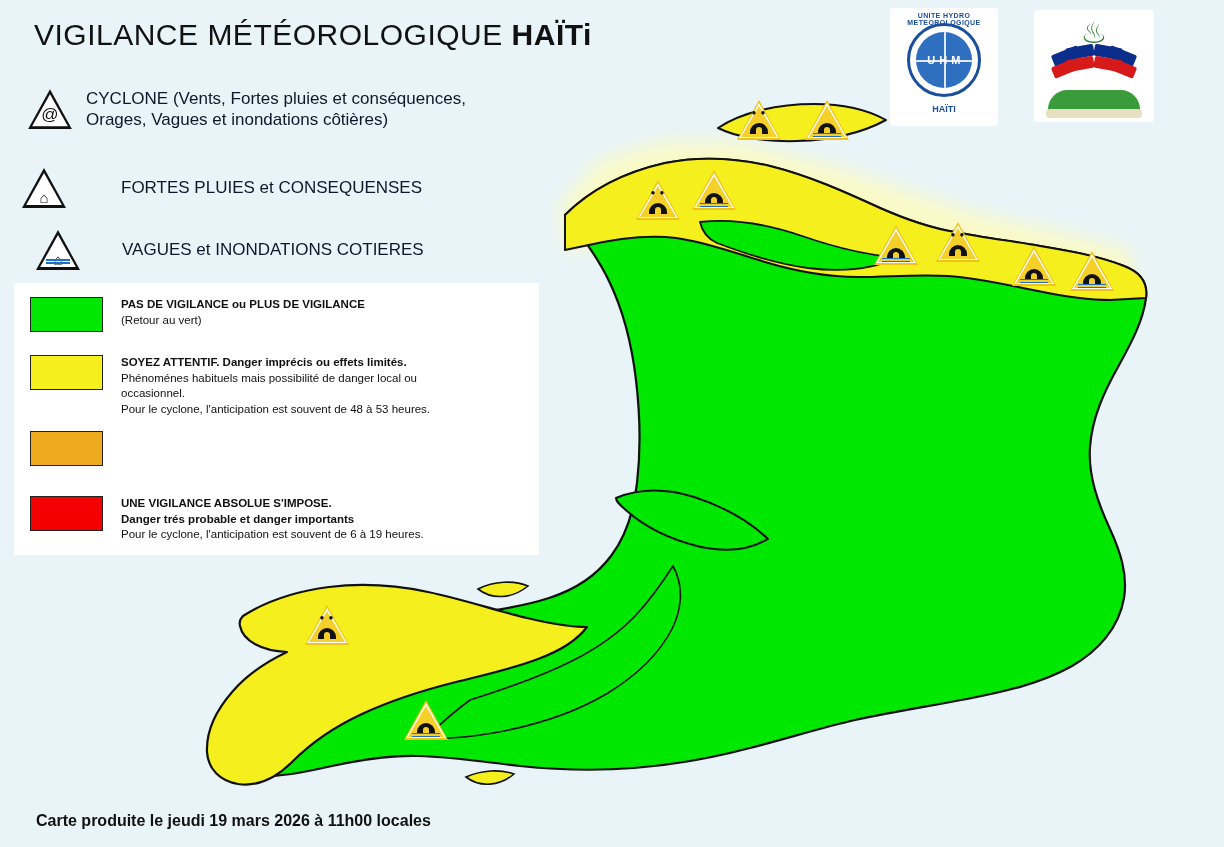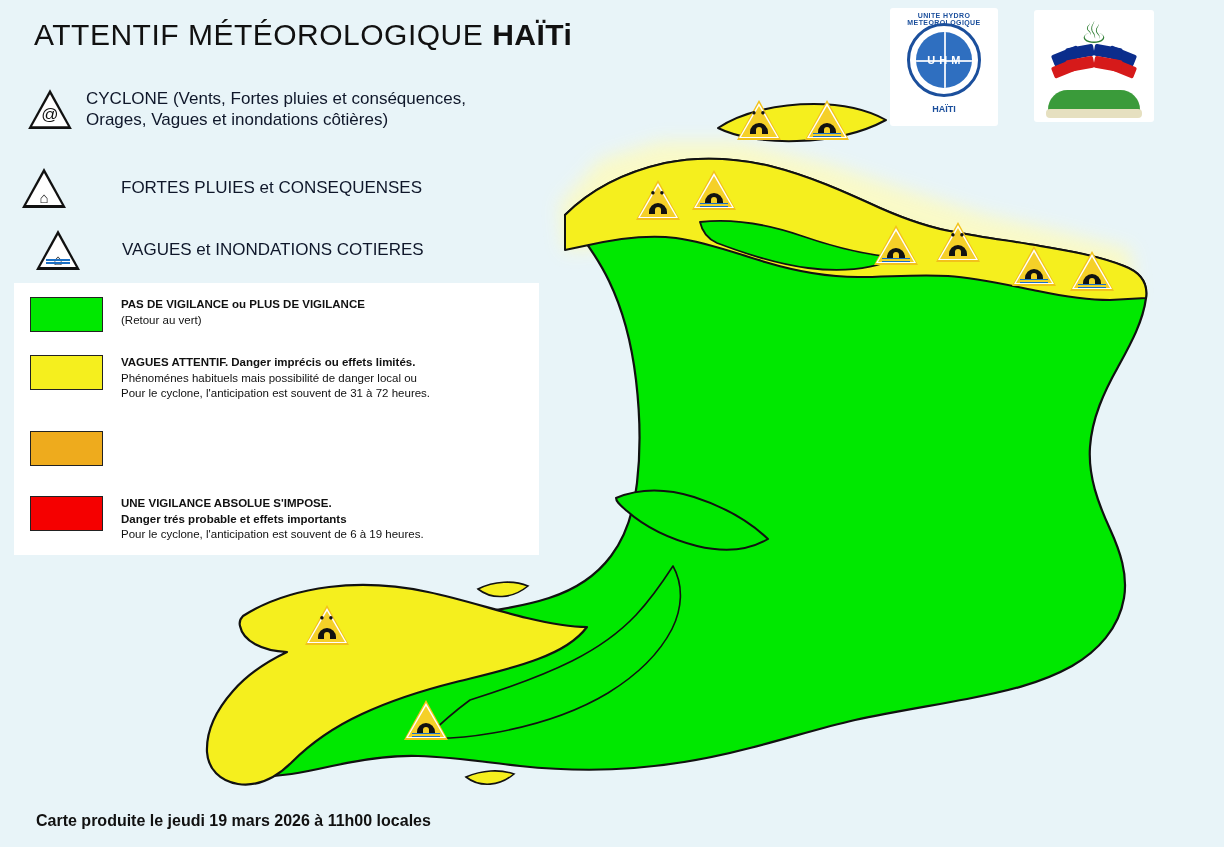--- a/index.html
+++ b/index.html
@@ -543,21 +543,21 @@
     <div class="frame"></div>
     <div class="fill"></div>
     <div class="house"></div>
     <div class="sea">
         <i style="top:0"></i>
         <i style="top:3px"></i>
       </div>
   </div>
 
   <div id="title">
-    <span>ATTENTIF MÉTÉOROLOGIQUE </span><span class="bold">HAÏTi</span>
+    <span>VIGILANCE MÉTÉOROLOGIQUE </span><span class="bold">HAÏTi</span>
   </div>
 
   <div id="uhm-logo">
     <div class="arc-text">UNITE HYDRO METEOROLOGIQUE</div>
     <div class="ring"></div>
     <div class="globe"></div>
     <div class="uhm-text">U H M</div>
     <div class="country">HAÏTI</div>
   </div>
 
@@ -615,35 +615,36 @@
       <div class="swatch" style="background:#00e800"></div>
       <div class="legend-text">
         <div class="head">PAS DE VIGILANCE ou PLUS DE VIGILANCE</div>
         <div>(Retour au vert)</div>
       </div>
     </div>
 
     <div class="legend-item" style="top:72px;">
       <div class="swatch" style="background:#f5ef1e"></div>
       <div class="legend-text">
-        <div class="head">VAGUES ATTENTIF. Danger imprécis ou  effets limités.</div>
+        <div class="head">SOYEZ ATTENTIF. Danger imprécis ou  effets limités.</div>
         <div>Phénoménes habituels mais possibilité de danger local ou</div>
-        <div>Pour le cyclone, l'anticipation est souvent de 31 à 72 heures.</div>
+        <div>occasionnel.</div>
+        <div>Pour le cyclone, l'anticipation est souvent de 48 à 53 heures.</div>
       </div>
     </div>
 
     <div class="legend-item" style="top:148px;">
       <div class="swatch" style="background:#eeab1d"></div>
     </div>
 
     <div class="legend-item" style="top:213px;">
       <div class="swatch" style="background:#f50000"></div>
       <div class="legend-text">
         <div class="head">UNE VIGILANCE ABSOLUE S'IMPOSE.</div>
-        <div class="head">Danger trés probable et effets importants</div>
+        <div class="head">Danger trés probable et danger importants</div>
         <div>Pour le cyclone, l'anticipation est souvent de 6 à 19 heures.</div>
       </div>
     </div>
 
   </div>
 
   <div id="footer">Carte produite le jeudi 19 mars 2026 à 11h00 locales</div>
 
 </div>
 

